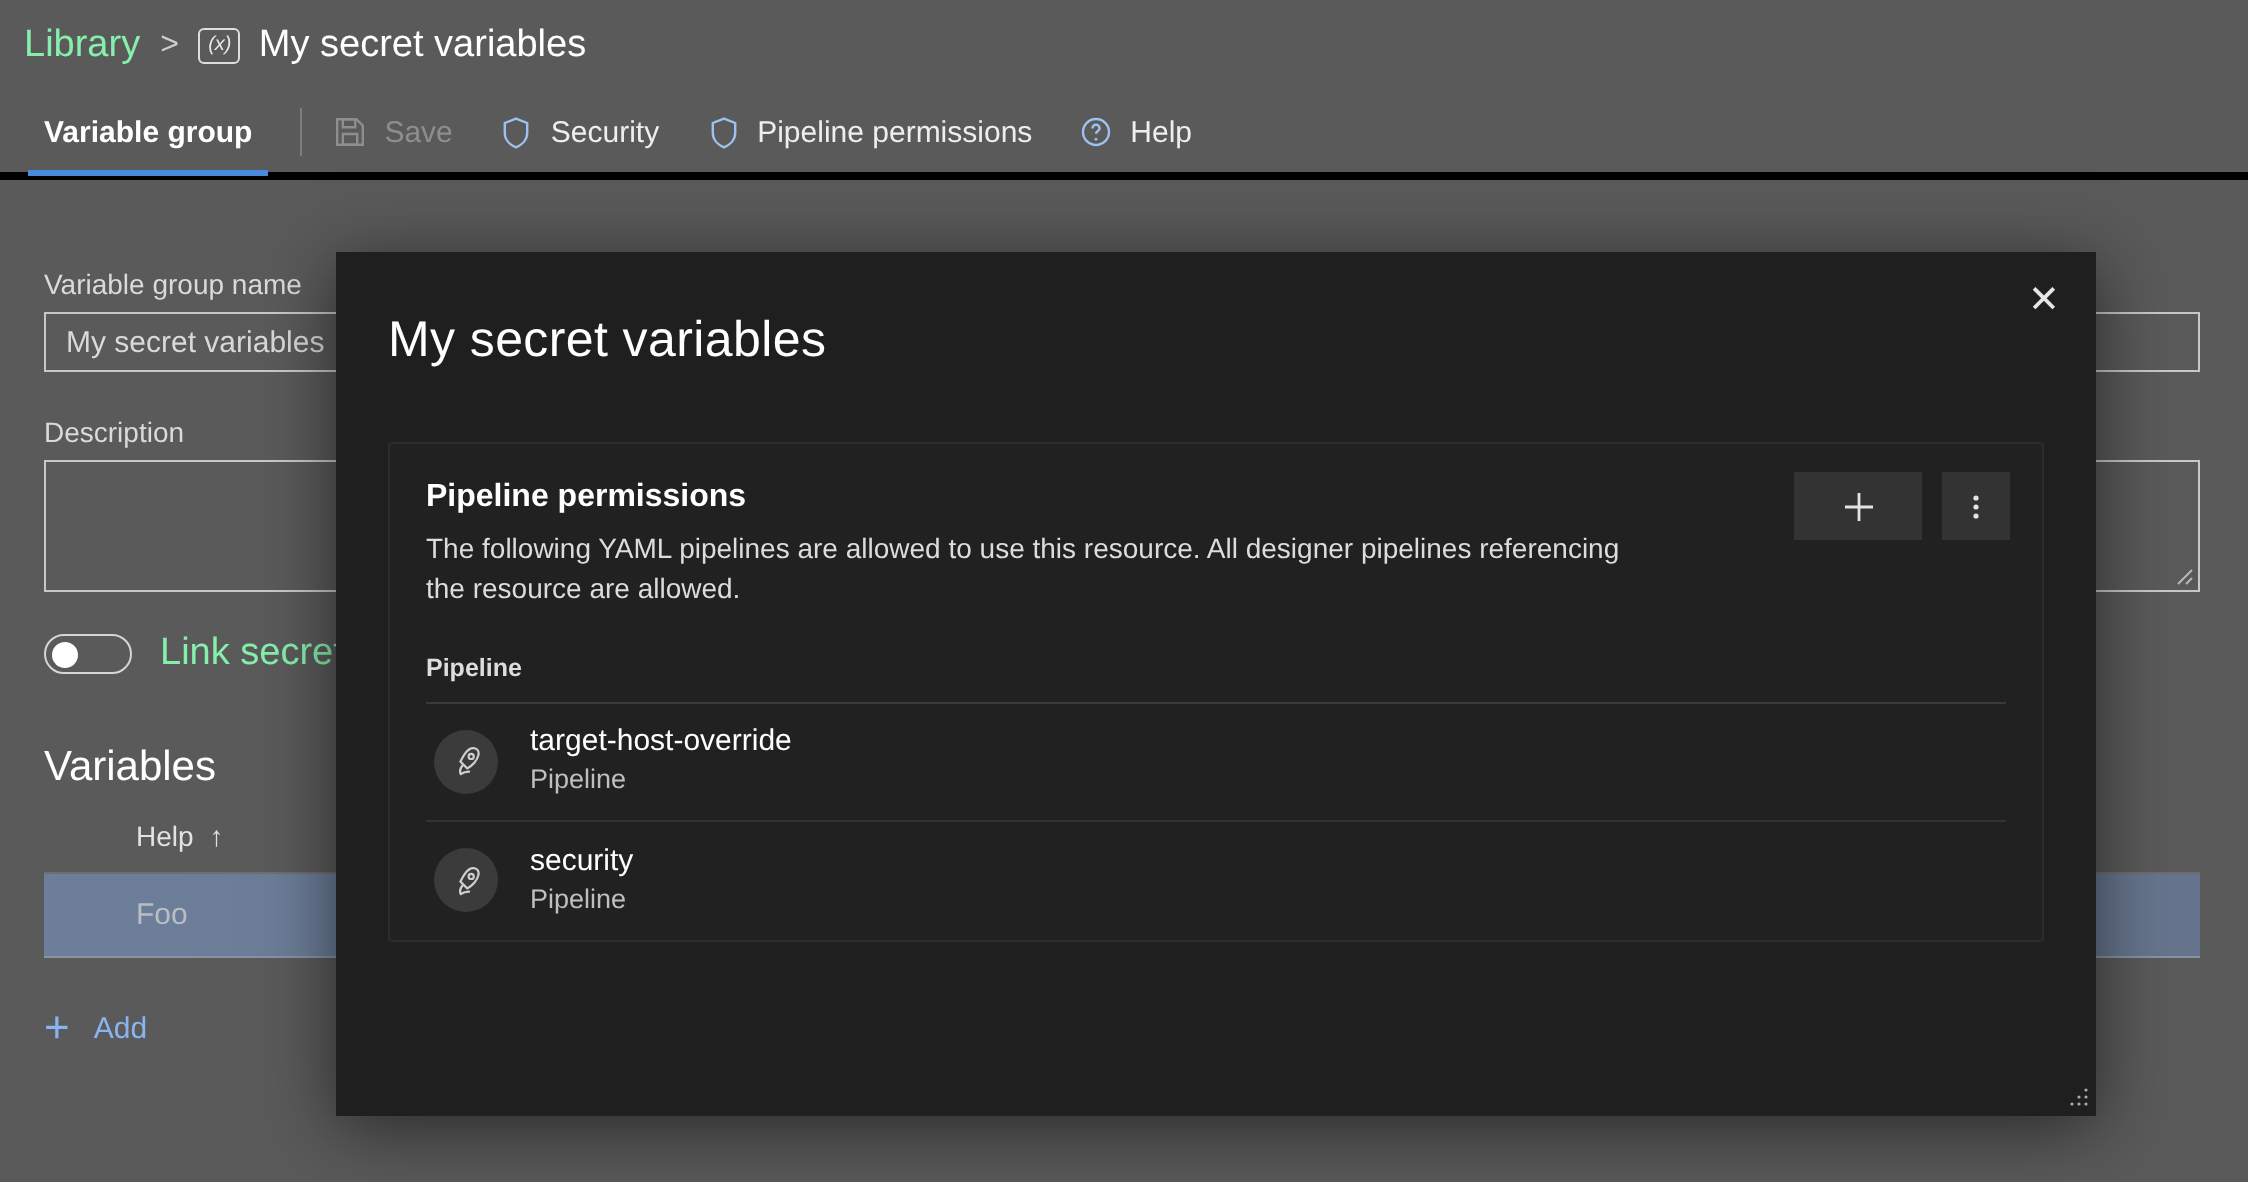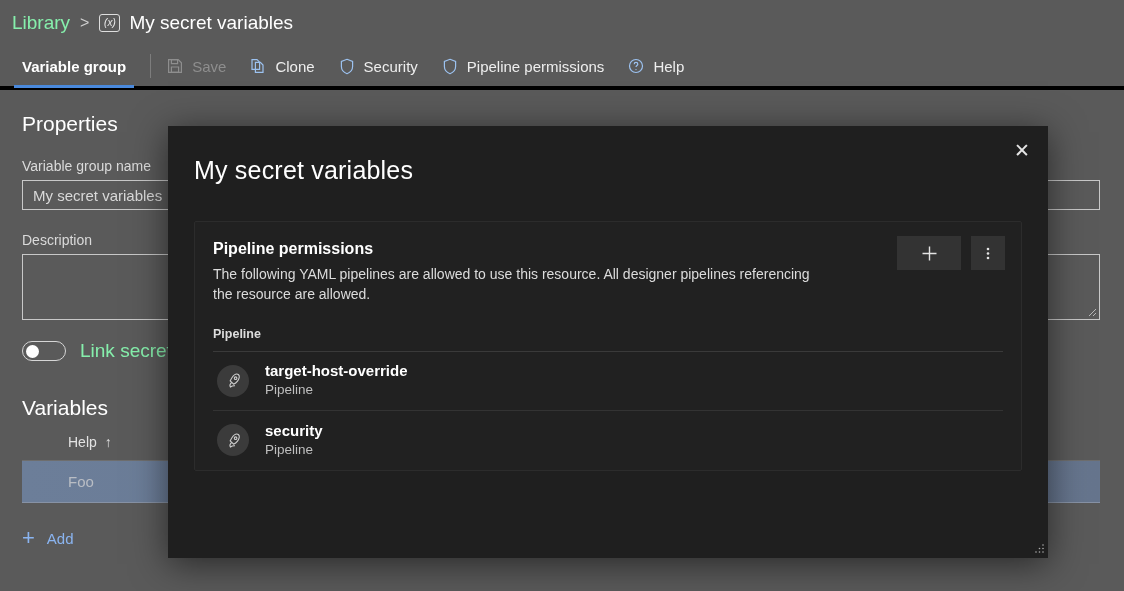--- a/index.html
+++ b/index.html
@@ -149,21 +149,21 @@
   .p-row {
     display: flex; align-items: center; gap: 16px;
     height: 59px; border-bottom: 1px solid #333333;
   }
   .p-row:last-child { border-bottom: none; }
   .avatar {
     width: 32px; height: 32px; border-radius: 50%;
     background: #3b3b3b; display: flex; align-items: center; justify-content: center;
     flex: none; margin-left: 4px;
   }
-  .p-name { font-size: 15px; font-weight: bold; color: #ffffff; line-height: 1.25; text-align: right; }
+  .p-name { font-size: 15px; font-weight: normal; color: #ffffff; line-height: 1.25; text-align: right; }
   .p-sub { font-size: 13.5px; color: #bfbfbf; line-height: 1.3; }
   .dlg-grip { position: absolute; right: 3px; bottom: 3px; width: 13px; height: 13px; opacity: .8; }
 </style>
 </head>
 <body>
 
 <div id="page">
 
   <div class="breadcrumb">
     <span class="crumb-link">Library</span>
@@ -180,29 +180,20 @@
       <span>
         <svg width="16" height="16" viewBox="0 0 16 16" fill="none" stroke="#8e8e8e" stroke-width="1.2">
           <path d="M1.6 1.6h9.6l3.2 3.2v9.6H1.6z"></path>
             <path d="M4.4 1.6h6.2v4H4.4z"></path>
             <path d="M4.4 9h7.2v5.4H4.4z"></path>
         </svg>
       </span>
       <span>Save</span>
     </div>
 
-    <div class="tb-item">
-      <span>
-        <svg width="16" height="16" viewBox="0 0 16 16" fill="none" stroke="#9cc2f0" stroke-width="1.2">
-          <path d="M2 1.6h5l2.6 2.6v7.2H2z"></path>
-            <path d="M5.4 4.4h5l2.6 2.6v7.4H5.4z" fill="#1f1f1f" fill-opacity="0"></path>
-        </svg>
-      </span>
-      <span>Clone</span>
-    </div>
 
     <div class="tb-item">
       <span>
         <svg width="16" height="17" viewBox="0 0 16 17" fill="none" stroke="#9cc2f0" stroke-width="1.2">
           <path d="M8 1.3l5.6 2.2v5c0 3.4-2.6 6-5.6 7.2-3-1.2-5.6-3.8-5.6-7.2v-5z"></path>
         </svg>
       </span>
       <span>Security</span>
     </div>
 
@@ -222,21 +213,20 @@
           <circle cx="8" cy="8" r="6.5"></circle>
           <path d="M6.2 6.2c0-1 .8-1.8 1.8-1.8s1.8.8 1.8 1.8c0 1.3-1.8 1.3-1.8 2.7"></path>
           <circle cx="8" cy="11.6" r=".7" fill="#9cc2f0" stroke="none"></circle>
         </svg>
       </span>
       <span>Help</span>
     </div>
   </div>
 
   <div id="props">
-    <div class="section-h">Properties</div>
 
     <div class="field-label">Variable group name</div>
     <div class="text-input">My secret variables</div>
 
     <div class="field-label">Description</div>
     <div class="text-area">
       <svg class="ta-grip" viewBox="0 0 12 12">
         <g stroke="#d8d8d8" stroke-width="1">
             <path d="M11 4L4 11M11 8L8 11"></path>
           </g>

